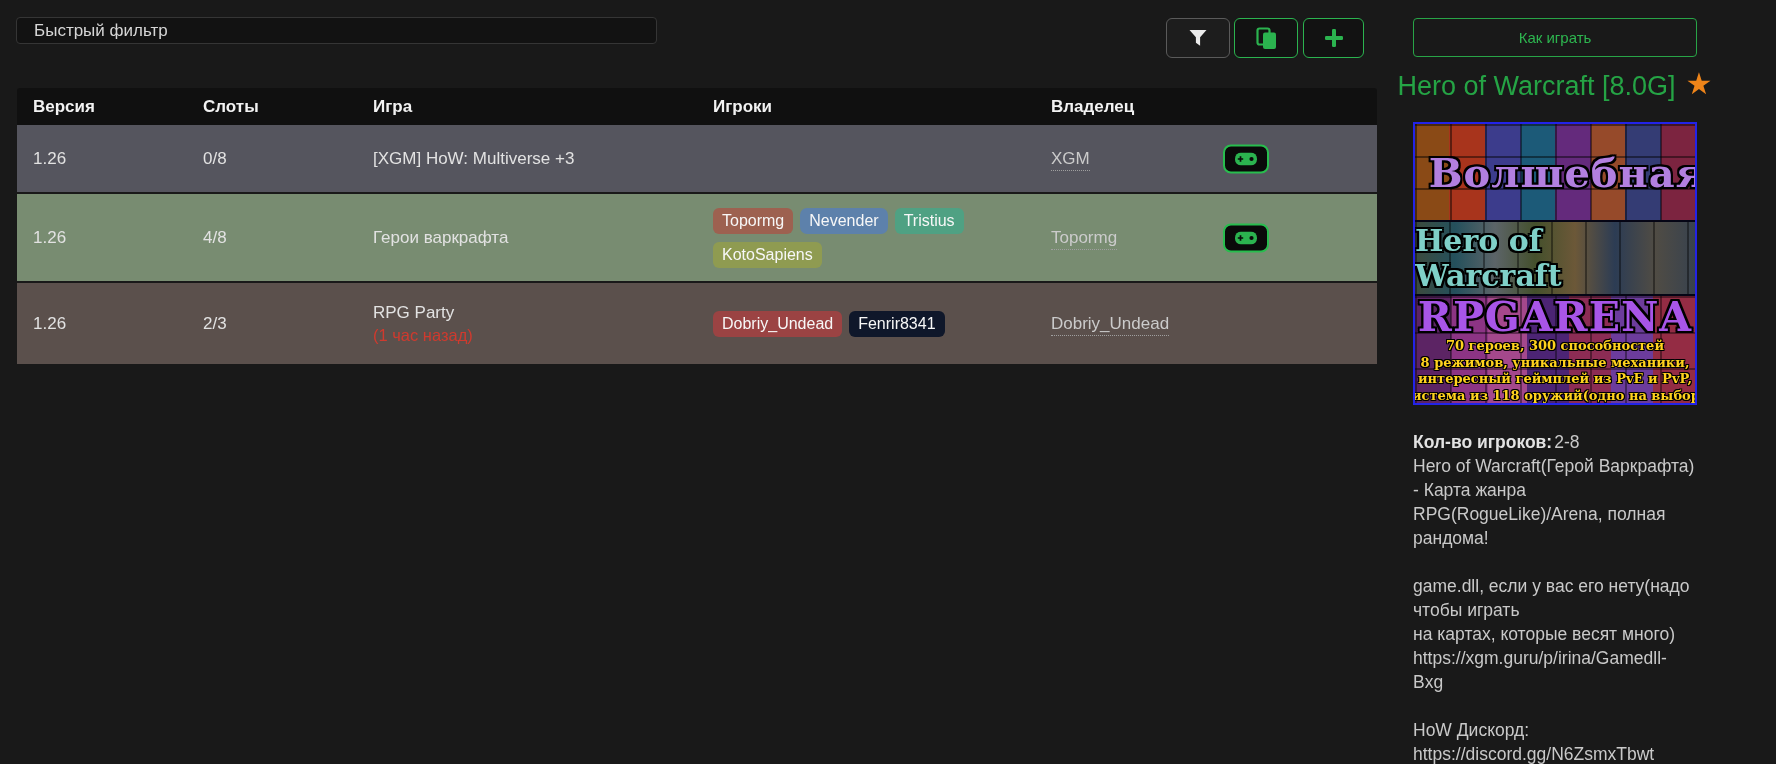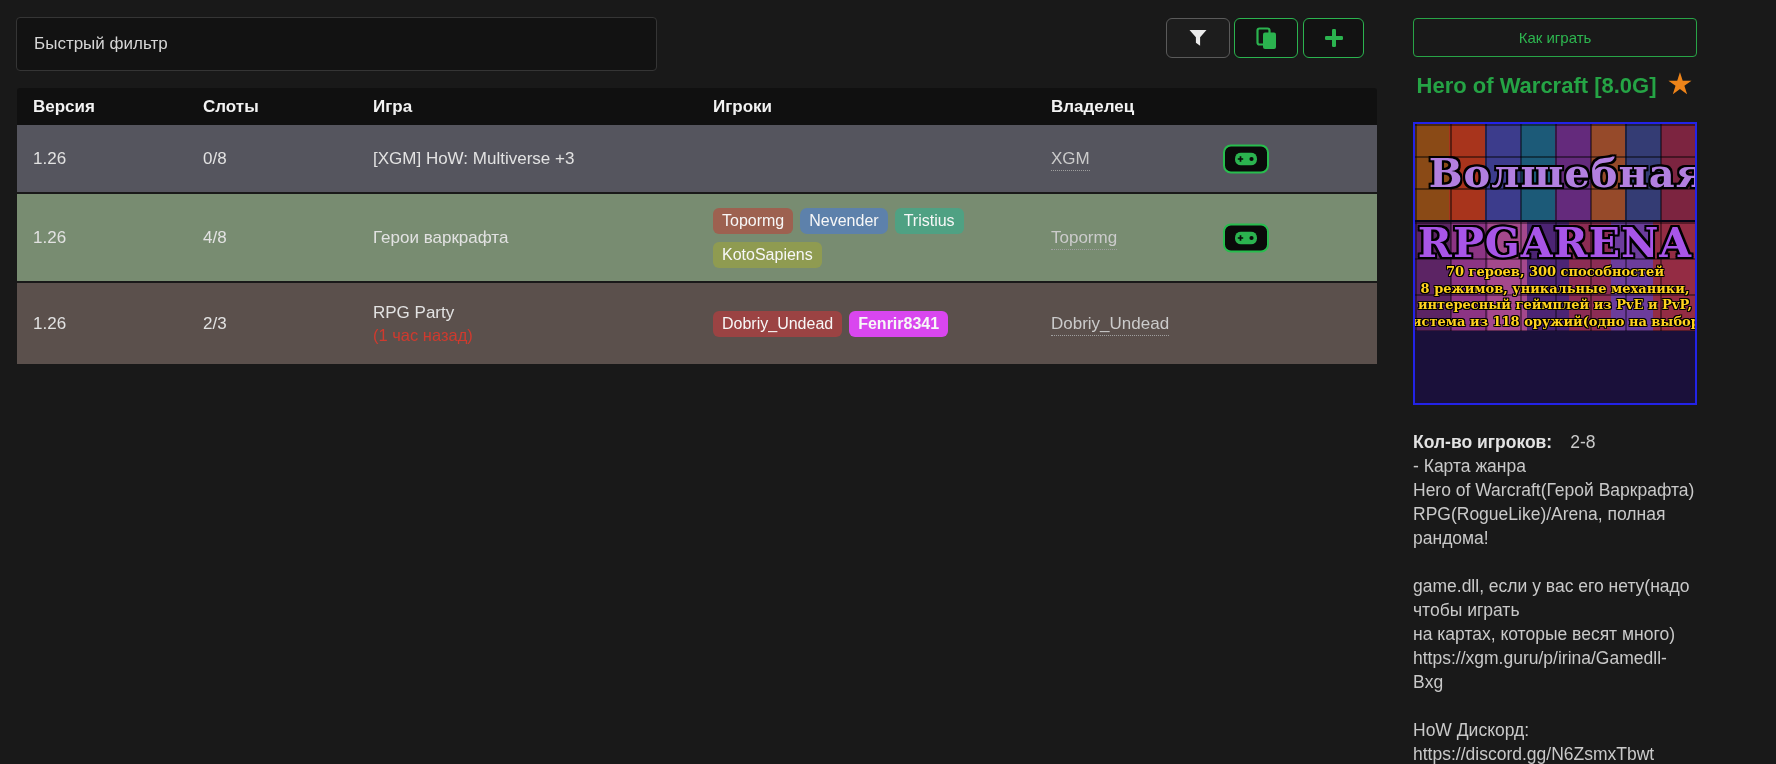--- a/index.html
+++ b/index.html
@@ -1,21 +1,21 @@
 <!DOCTYPE html>
 <html><head>
 <meta charset="utf-8">
 <style>
   html,body{margin:0;padding:0;background:#191919;}
   body{width:1776px;height:764px;overflow:hidden;font-family:"Liberation Sans",sans-serif;}
   .app{position:relative;width:1776px;height:764px;background:#191919;}
 
   
   .quick-filter{
-    position:absolute;left:16px;top:17px;width:641px;height:54px;box-sizing:border-box;
+    position:absolute;left:16px;top:17px;width:641px;height:27px;box-sizing:border-box;
     background:#121212;border:1px solid #353535;border-radius:4px;color:#e8e8e8;
     font-size:17px;padding:0 17px;outline:none;font-family:"Liberation Sans",sans-serif;
   }
   .quick-filter::placeholder{color:#d6d6d6;opacity:1;}
   .tbtn{
     position:absolute;top:18px;height:40px;box-sizing:border-box;border-radius:6px;
     display:flex;align-items:center;justify-content:center;cursor:pointer;background:#121212;
   }
   .btn-gray{border:1px solid #5a5a5a;background:#1d1d1d;}
   .btn-green{border:1px solid #2bb34f;}
@@ -46,21 +46,21 @@
   .owner-link{color:#cbcbcb;border-bottom:1px dotted #9f9f9f;padding-bottom:2px;cursor:pointer;}
   .pad-btn{width:46px;height:29px;background:#0a0a0a;border:2px solid #28bd4e;border-radius:8px;
     display:flex;align-items:center;justify-content:center;cursor:pointer;box-sizing:border-box;}
 
   
   .how-to{position:absolute;left:1413px;top:18px;width:284px;height:39px;box-sizing:border-box;
     background:transparent;border:1px solid #28a447;border-radius:4px;color:#2db54f;
     font-size:15px;cursor:pointer;font-family:"Liberation Sans",sans-serif;}
   .title-row{position:absolute;left:1413px;top:66px;width:284px;height:40px;
     display:flex;align-items:center;justify-content:center;}
-  .map-title{color:#25a445;font-size:22px;font-weight:bold;white-space:nowrap;}
+  .map-title{color:#25a445;font-size:27px;font-weight:normal;white-space:nowrap;}
   .star{color:#ee8419;font-size:30px;margin-left:10px;line-height:30px;position:relative;top:-2px;cursor:pointer;}
 
   .banner{position:absolute;left:1413px;top:122px;width:284px;height:283px;box-sizing:border-box;
     border:2px solid #2323e8;overflow:hidden;background:#1a103a;}
   .bsec{position:relative;display:flex;flex-direction:column;align-items:center;justify-content:center;}
   .b1{height:96px;background:
       repeating-linear-gradient(90deg, rgba(0,0,0,.45) 0 2px, rgba(0,0,0,0) 2px 35px),
       repeating-linear-gradient(180deg, rgba(0,0,0,.45) 0 2px, rgba(0,0,0,0) 2px 32px),
       linear-gradient(90deg,#8a4a16 0 12%,#a8341c 12% 25%,#3c3c8c 25% 38%,#1c5a78 38% 50%,#642a7c 50% 63%,#964a2a 63% 75%,#343c74 75% 88%,#7c2440 88% 100%);}
   .b2{height:72px;border-top:2px solid #050515;background:
@@ -73,21 +73,21 @@
   .outline2{text-shadow:-2px -2px 0 #000,0 -2px 0 #000,2px -2px 0 #000,-2px 0 0 #000,2px 0 0 #000,-2px 2px 0 #000,0 2px 0 #000,2px 2px 0 #000;}
   .outline1{text-shadow:-1px -1px 0 #000,0 -1px 0 #000,1px -1px 0 #000,-1px 0 0 #000,1px 0 0 #000,-1px 1px 0 #000,0 1px 0 #000,1px 1px 0 #000;}
   .bt1{font-family:"DejaVu Serif",serif;font-weight:bold;font-size:40px;color:#b27fe0;letter-spacing:1px;padding-left:25px;}
   .bt2{font-family:"DejaVu Serif",serif;font-weight:bold;font-size:30px;color:#7fd0c8;letter-spacing:0px;}
   .bt3{font-family:"DejaVu Serif",serif;font-weight:bold;font-size:41px;line-height:42px;color:#a855e8;letter-spacing:1px;}
   .bsub{font-family:"DejaVu Serif",serif;font-weight:bold;font-size:13px;line-height:16.5px;color:#ffd21e;white-space:nowrap;}
 
   .desc{position:absolute;left:1413px;top:430px;width:300px;font-size:17.5px;line-height:24px;color:#c9c9c9;}
   .dline{height:24px;white-space:nowrap;}
   .dlabel{font-weight:bold;color:#e3e3e3;}
-  .dval{margin-left:18px;}
+  .dval{margin-left:2px;}
   .desc .empty{height:24px;}
 </style>
 </head>
 <body>
 
 <div class="app">
 
   <input class="quick-filter" placeholder="Быстрый фильтр" style="">
 
   <button class="tbtn btn-gray" id="btn-filter">
@@ -170,55 +170,58 @@
         </div>
         <div class="row r2" style="background: rgb(91, 80, 76);">
           <div class="cell cv">1.26</div>
           <div class="cell cs">2/3</div>
           <div class="cell cg">
             <div class="game-name">RPG Party</div>
             <div class="game-note" style="color: rgb(207, 58, 46);">(1 час назад)</div>
           </div>
           <div class="cell cp tags">
             <span class="tag" style="background: rgb(155, 67, 67);">Dobriy_Undead</span>
-            <span class="tag" style="background: #d946ef; font-weight: bold;">Fenrir8341</span>
+            <span class="tag" style="background: #0f172a;">Fenrir8341</span>
           </div>
           <div class="cell co"><span class="owner-link">Dobriy_Undead</span></div>
         </div>
       </div>
   </div>
 
   <div class="sidebar-area">
     <button class="how-to">Как играть</button>
 
     <div class="title-row">
       <span class="map-title">Hero of Warcraft [8.0G]</span>
       <span class="star">★</span>
     </div>
 
     <div class="banner">
       <div class="bsec b1">
         <span class="bt1 outline2">Волшебная</span>
+      </div>
+      <div class="bsec b2">
+        <span class="bt2 outline2">Hero of Warcraft</span>
       </div>
       <div class="bsec b3">
         <div class="bt3 outline2">RPGARENA</div>
         <div class="bsub outline1">70 героев, 300 способностей</div>
         <div class="bsub outline1">8 режимов, уникальные механики,</div>
         <div class="bsub outline1">интересный геймплей из PvE и PvP,</div>
         <div class="bsub outline1">система из 118 оружий(одно на выбор)</div>
       </div>
     </div>
 
     <div class="desc">
       <div class="dline">
         <span class="dlabel">Кол-во игроков:</span><span class="dval">2-8</span>
       </div>
       <div id="desc-lines">
+          <div class="dline">Hero of Warcraft(Герой Варкрафта)</div>
           <div class="dline">- Карта жанра</div>
-          <div class="dline">Hero of Warcraft(Герой Варкрафта)</div>
           <div class="dline">RPG(RogueLike)/Arena, полная</div>
           <div class="dline">рандома!</div>
           <div class="empty"></div>
           <div class="dline">game.dll, если у вас его нету(надо</div>
           <div class="dline">чтобы играть</div>
           <div class="dline">на картах, которые весят много)</div>
           <div class="dline">https://xgm.guru/p/irina/Gamedll-</div>
           <div class="dline">Bxg</div>
           <div class="empty"></div>
           <div class="dline">HoW Дискорд:</div>

